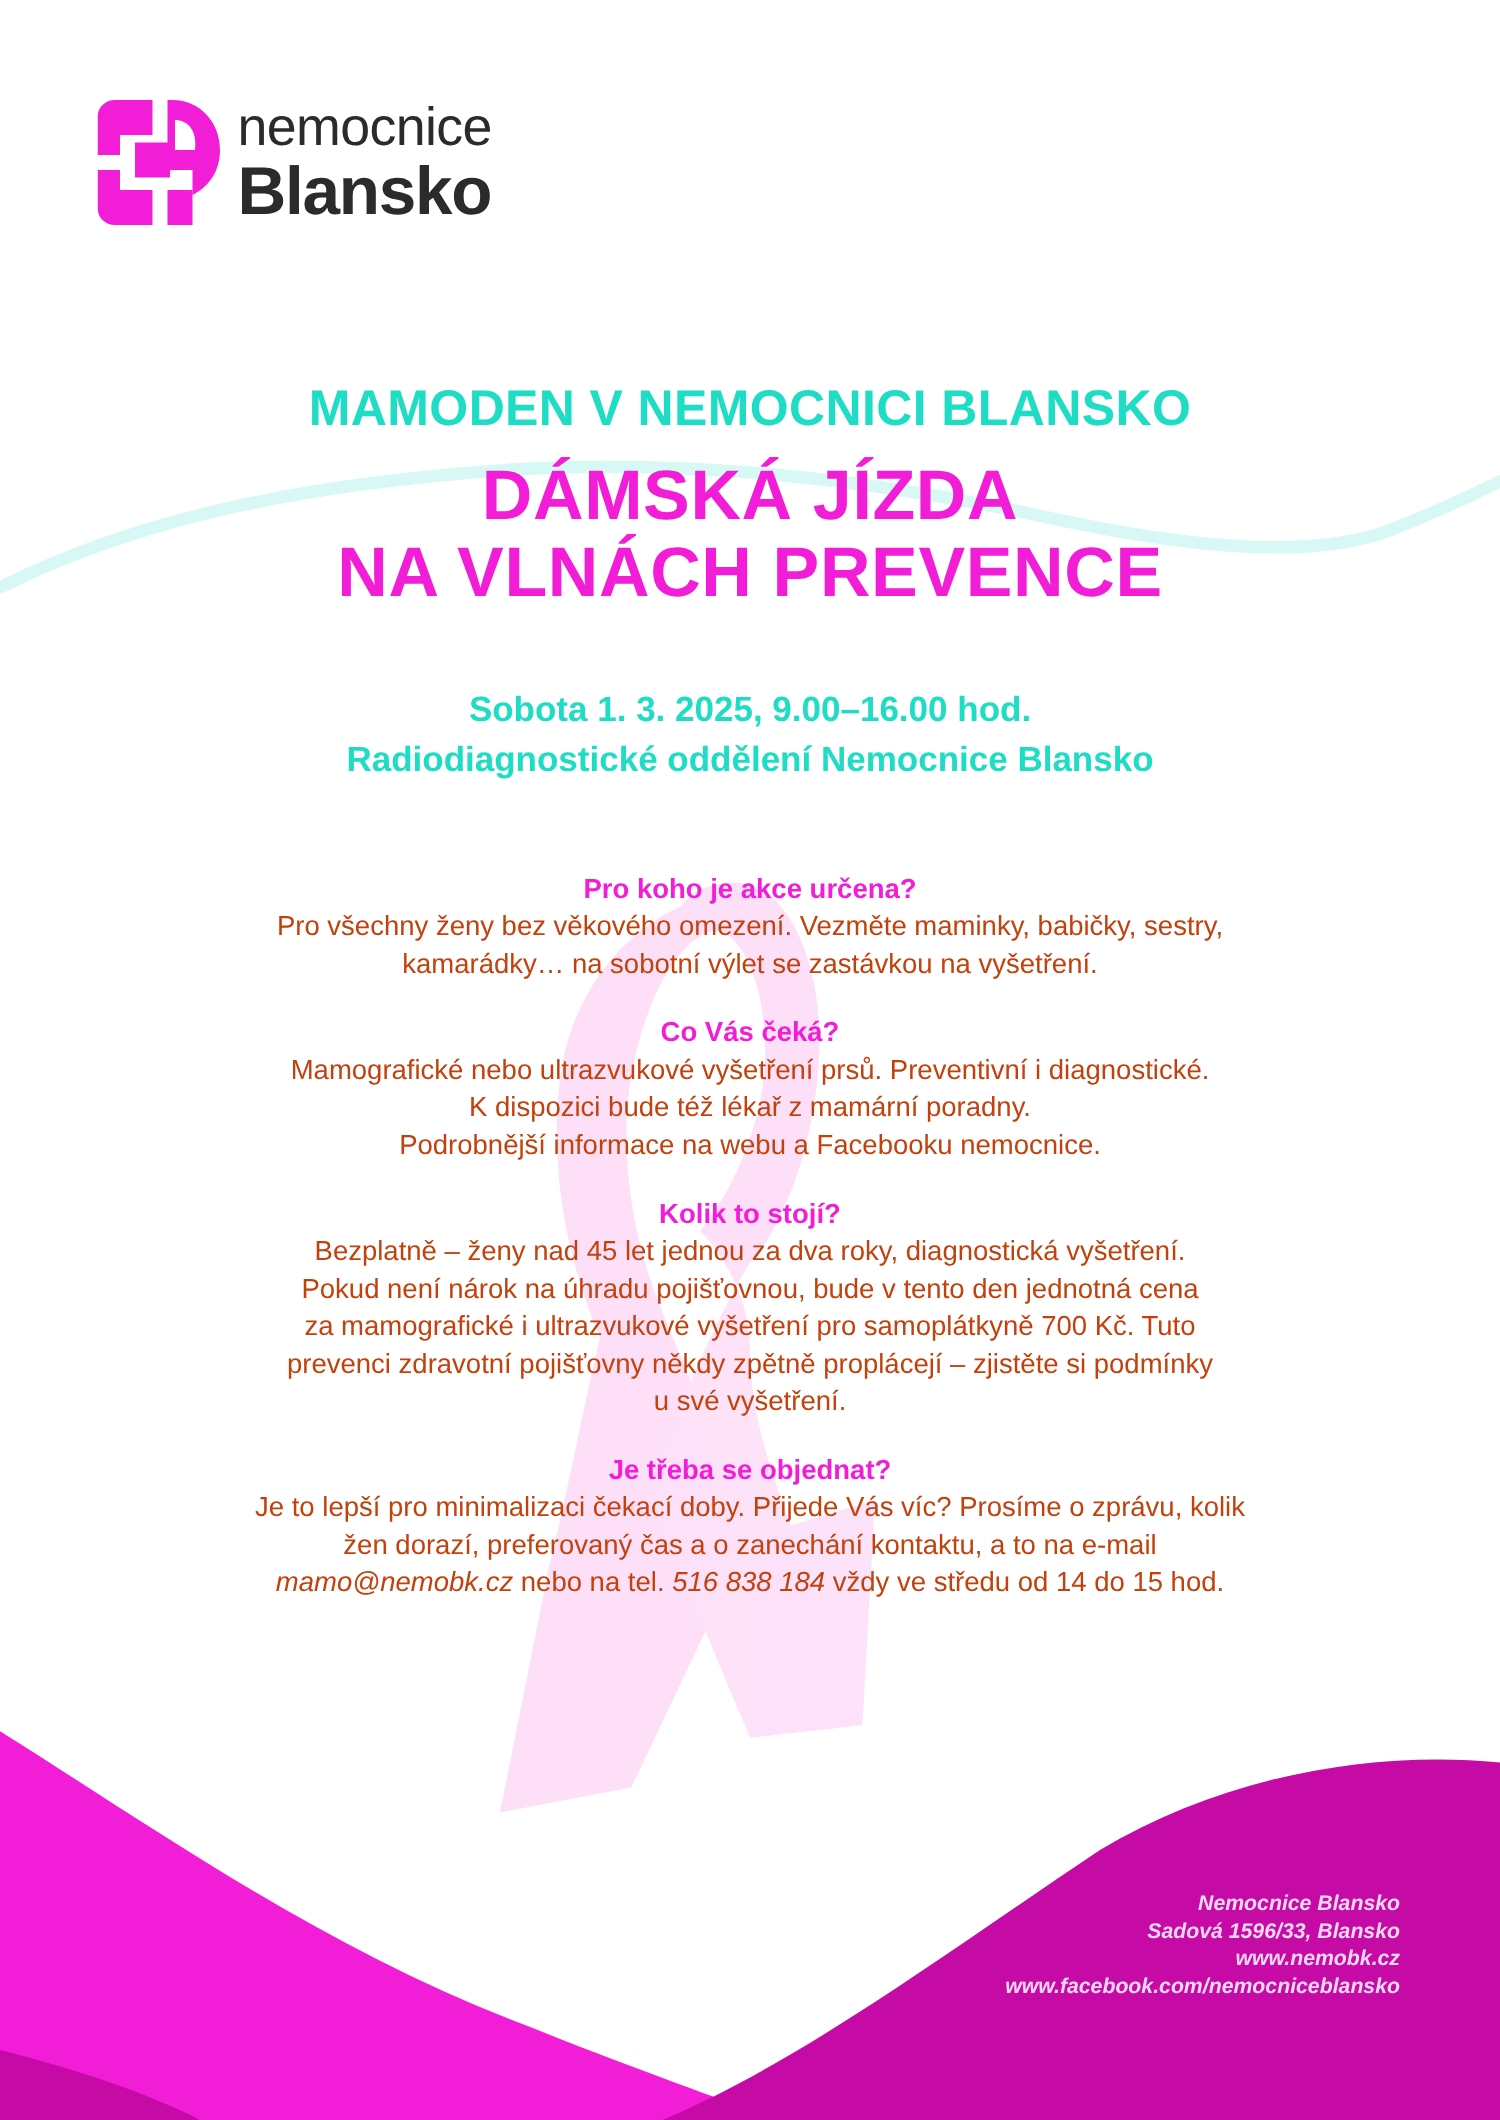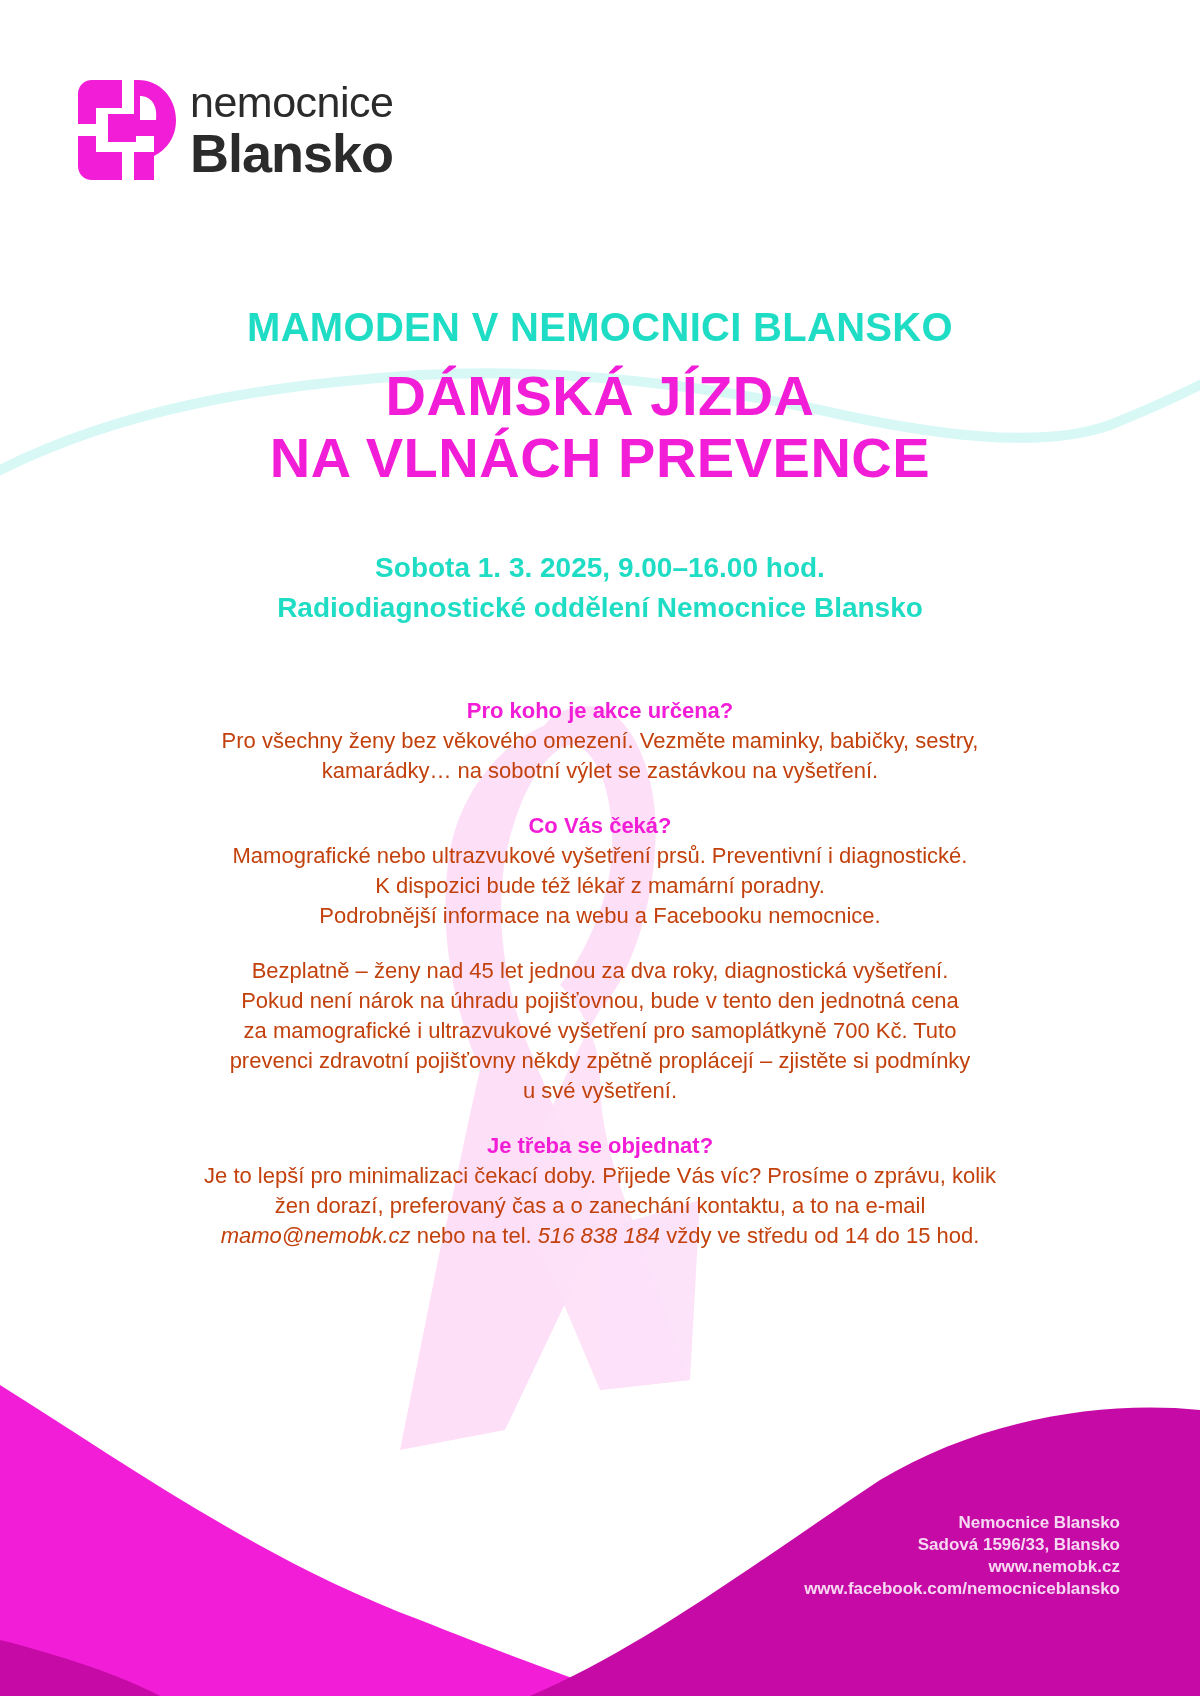--- a/index.html
+++ b/index.html
@@ -21,21 +21,21 @@
     .sub { top: 548px; color: #1fdcc4; font-size: 28px; font-weight: 700; line-height: 40px; }
 
     .content { position: absolute; left: 80px; top: 696px; width: 1040px; z-index: 2; text-align: center; }
     .section { margin-bottom: 25px; }
     .sec-head { color: #f21dd6; font-size: 22px; font-weight: 700; line-height: 30px; }
     .sec-body { color: #c2410c; font-size: 22px; line-height: 30px; }
     .sec-body p { margin: 0; }
     .it { font-style: italic; }
 
     .footer-text { position: absolute; right: 80px; top: 1512px; text-align: right; color: #f7d8f2;
-      font-size: 17px; font-weight: 700; line-height: 22px; z-index: 2; }
+      font-size: 17px; font-weight: 700; font-style: italic; line-height: 22px; z-index: 2; }
   </style>
 </head>
 <body>
 
 <svg class="bg-layer" viewBox="0 0 1200 1696" xmlns="http://www.w3.org/2000/svg">
 
   <path d="M0,470 C120,410 260,385 420,375 C560,368 700,385 820,410 C930,435 1040,450 1110,425 C1160,405 1190,390 1200,385" fill="none" stroke="#d8f8f6" stroke-width="10" stroke-linecap="round"></path>
 
   <g fill="#fde0f8">
 
@@ -91,20 +91,21 @@
   <div class="section">
     <div class="sec-head">Co Vás čeká?</div>
     <div class="sec-body">
       <p>Mamografické nebo ultrazvukové vyšetření prsů. Preventivní i diagnostické.</p>
       <p>K dispozici bude též lékař z mamární poradny.</p>
       <p>Podrobnější informace na webu a Facebooku nemocnice.</p>
     </div>
   </div>
 
   <div class="section">
+    <div class="sec-head">Kolik to stojí?</div>
     <div class="sec-body">
       <p>Bezplatně – ženy nad 45 let jednou za dva roky, diagnostická vyšetření.</p>
       <p>Pokud není nárok na úhradu pojišťovnou, bude v tento den jednotná cena</p>
       <p>za mamografické i ultrazvukové vyšetření pro samoplátkyně 700 Kč. Tuto</p>
       <p>prevenci zdravotní pojišťovny někdy zpětně proplácejí – zjistěte si podmínky</p>
       <p>u své vyšetření.</p>
     </div>
   </div>
 
   <div class="section">

